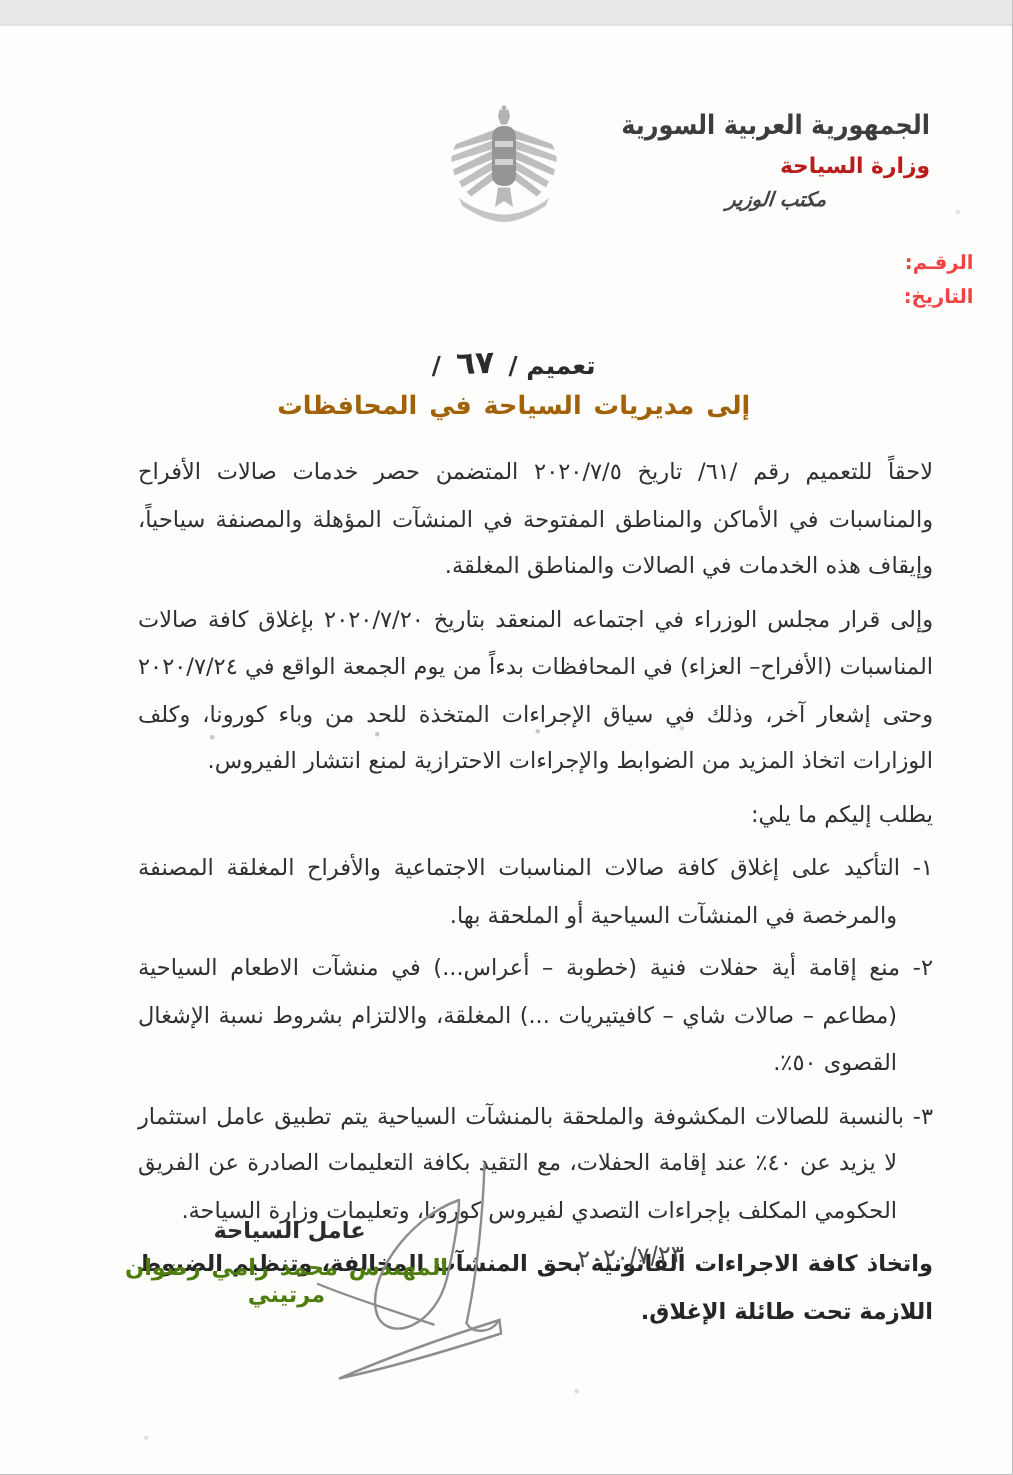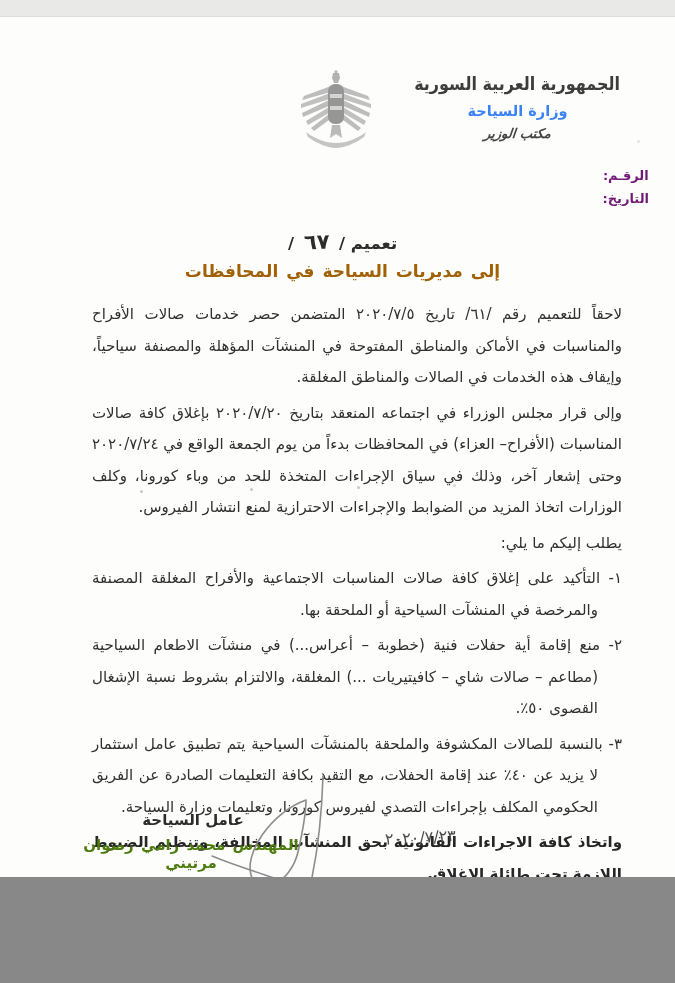--- a/index.html
+++ b/index.html
@@ -1,18 +1,18 @@
 <!DOCTYPE html>
 <html lang="ar"><head>
 <meta charset="utf-8">
 <style>
   html,body{margin:0;padding:0;background:#888;}
   .page{
     position:relative;
-    width:675px;height:877px;
+    width:675px;height:983px;
     margin:0 auto;
     background:#fdfdfb;
     overflow:hidden;
     font-family:"DejaVu Sans",sans-serif;
     color:#2e2e2e;
     direction:rtl;
   }
   .top-band{
     position:absolute;left:0;top:0;width:675px;height:16px;
     background:#e9e9e7;border-bottom:1px solid #dcdcda;
@@ -21,27 +21,27 @@
   .emblem{position:absolute;left:298px;top:70px;width:76px;height:86px;opacity:.8;}
   .hdr-text{
     position:absolute;left:415px;top:74px;width:205px;
     text-align:center;
   }
   .country{
     font-size:16px;font-weight:bold;color:#3d3d3d;
     white-space:nowrap;letter-spacing:-.3px;
     transform:scaleY(1.12);
   }
-  .ministry{font-size:14.5px;font-weight:bold;color:#3b82f6;margin-top:10px;}
+  .ministry{font-size:14.5px;font-weight:bold;color:#b91c1c;margin-top:10px;text-align:right;}
   .office{font-size:13px;font-weight:bold;font-style:italic;color:#444;margin-top:7px;transform:skewX(-6deg);}
   
   .meta{
     position:absolute;right:26px;top:164px;
-    font-size:13px;font-weight:bold;color:#701a75;
-    line-height:23px;text-align:center;
+    font-size:13px;font-weight:bold;color:#ef4444;
+    line-height:23px;text-align:right;
   }
   
   .title-block{position:absolute;left:165px;top:230px;width:355px;text-align:center;}
   .title-line1{font-size:16.5px;font-weight:bold;color:#2c2c2c;}
   .circ-num{font-size:21px;display:inline-block;transform:rotate(-2deg);padding:0 4px;}
   .title-line2{font-size:17px;font-weight:bold;margin-top:7px;word-spacing:2px;color:#a16207;}
   
   .body-text{
     position:absolute;top:299px;right:53px;left:56px;
     font-size:15px;line-height:31.5px;

